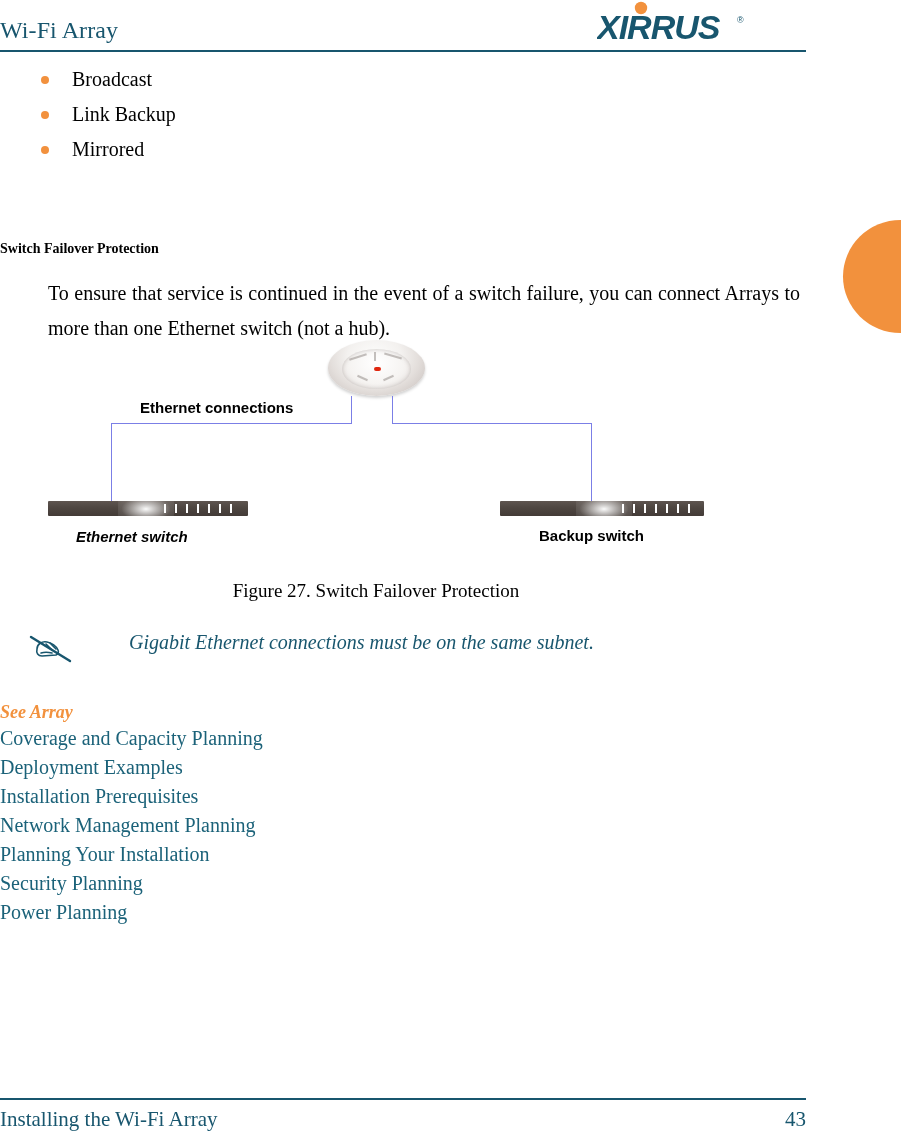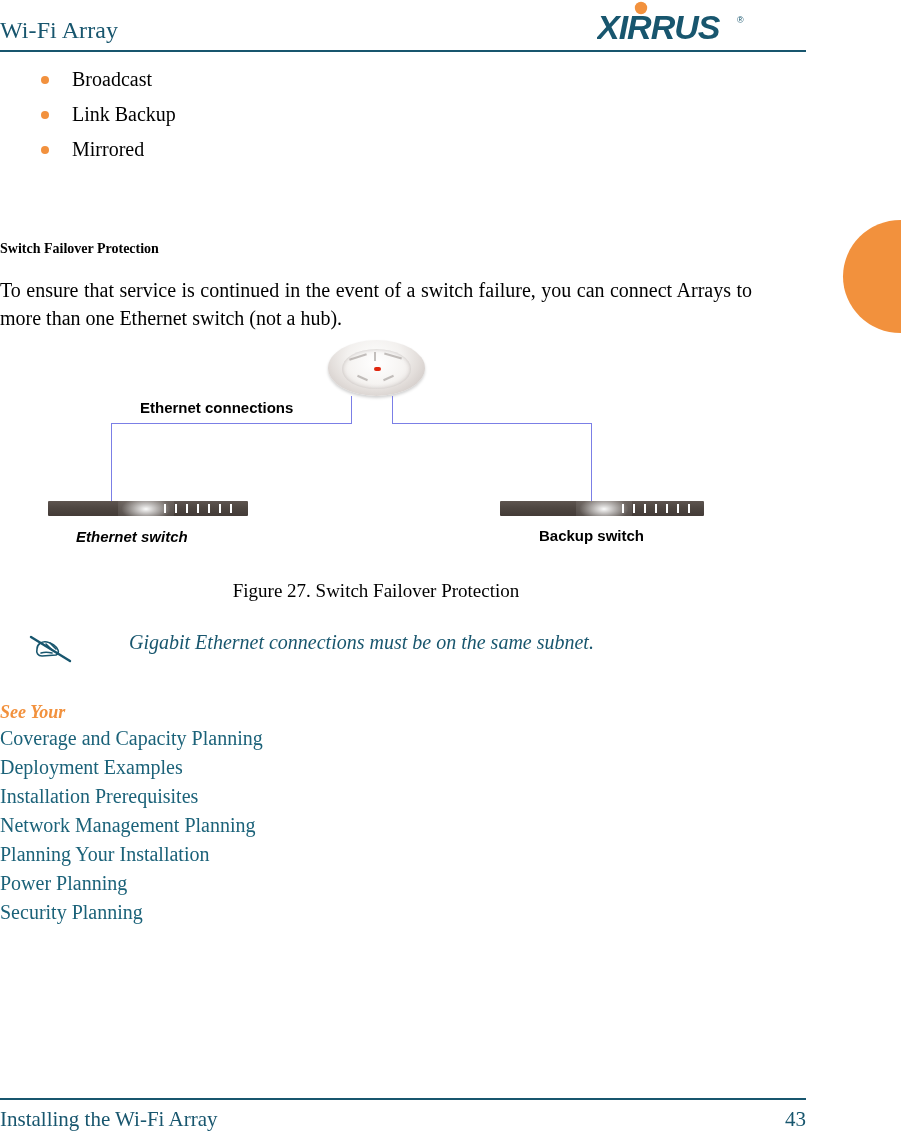--- a/index.html
+++ b/index.html
@@ -99,22 +99,23 @@
     font-size: 14px;
     font-weight: bold;
     white-space: nowrap;
   }
   #section-paragraph {
     position: absolute;
     left: 0;
     top: 256px;
     width: 752px;
     font-size: 20px;
-    line-height: 28px;
+    line-height: 35px;
     text-align: justify;
+    padding-left: 48px;
   }
 
   
   #figure-diagram {
     position: absolute;
     left: 0;
     top: 330px;
     width: 806px;
     height: 235px;
   }
@@ -392,27 +393,27 @@
         <path d="M18 15 C20 17, 22 19, 24 21"></path>
         <path d="M22 14 C24 16, 26 18, 28 20"></path>
       </g>
       <line x1="3" y1="8" x2="42" y2="32" stroke="#18566e" stroke-width="2.4" stroke-linecap="round"></line>
     </svg>
   </div>
   <div id="note-text">Gigabit Ethernet connections must be on the same subnet.</div>
 </div>
 
 <div id="see-also">
-  <div id="see-also-heading">See Your</div>
+  <div id="see-also-heading">See Array</div>
   <a class="see-also-link" href="#">Coverage and Capacity Planning</a>
   <a class="see-also-link" href="#">Deployment Examples</a>
   <a class="see-also-link" href="#">Installation Prerequisites</a>
   <a class="see-also-link" href="#">Network Management Planning</a>
   <a class="see-also-link" href="#">Planning Your Installation</a>
+  <a class="see-also-link" href="#">Security Planning</a>
   <a class="see-also-link" href="#">Power Planning</a>
-  <a class="see-also-link" href="#">Security Planning</a>
 </div>
 
 <div id="page-footer">
   <div id="footer-rule"></div>
   <div id="footer-title">Installing the Wi-Fi Array</div>
   <div id="footer-page-number">43</div>
 </div>
 
 </body></html>

